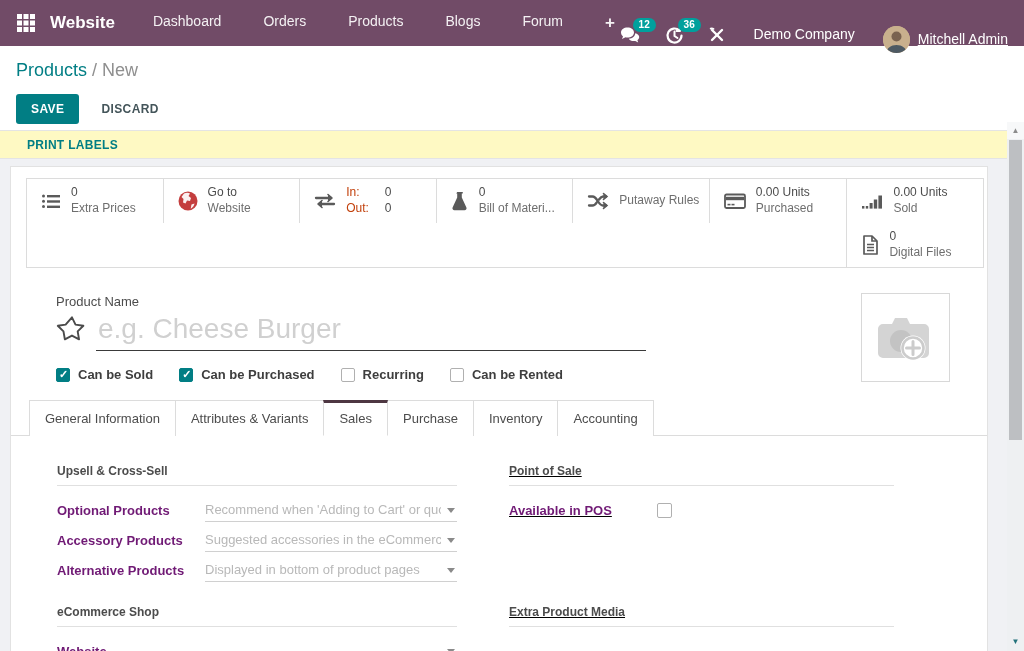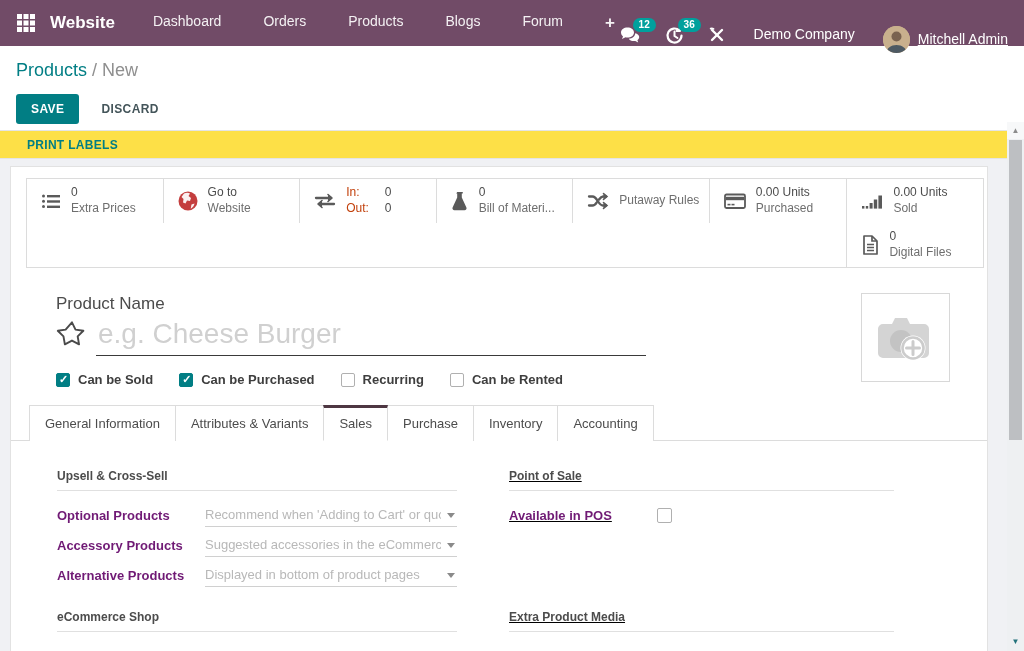--- a/index.html
+++ b/index.html
@@ -28,21 +28,21 @@
   .bc-parent { color:#017e84; cursor:pointer; }
   .bc-sep, .bc-current { color:#8f8f8f; }
   .cp-buttons { margin-top:13px; display:flex; align-items:flex-start; }
   .btn-save { background:#017e84; color:#fff; border:none; font-family:inherit; font-size:12px; font-weight:bold;
               letter-spacing:.4px; padding:8px 15px; border-radius:3px; cursor:pointer; }
   .btn-discard { background:transparent; color:#44555a; border:none; font-family:inherit; font-size:12px;
                  font-weight:bold; letter-spacing:.4px; padding:8px 14px; margin-left:8px; cursor:pointer; }
 
   
   .statusbar { height:29px; width:1007px; border-top:1px solid #e4e4e4; border-bottom:1px solid #e4e4e4;
-               display:flex; align-items:center; padding-left:27px; background:#fde047; }
+               display:flex; align-items:center; padding-left:27px; background:#fef9c3; }
   .print-labels { color:#017e84; font-size:12px; font-weight:bold; letter-spacing:.3px; cursor:pointer; }
 
   
   .content { position:absolute; top:159px; left:0; width:1007px; bottom:0; background:#f0f1f4; }
   .sheet { position:absolute; top:7px; left:10px; width:978px; height:calc(100% - 7px); background:#fff;
            border:1px solid #e2e2e2; border-bottom:none; overflow:hidden; }
 
   
   .stat-box { margin:11px 0 0 15px; width:958px; border:1px solid #dcdcdc; display:grid;
               grid-template-columns:repeat(7, 1fr); grid-auto-rows:44px; }
@@ -52,21 +52,21 @@
   .stat-cell.row2 { grid-row:2; }
   .stat-icon { flex-shrink:0; display:flex; }
   .stat-text { font-size:12px; line-height:1.3; color:#6e6e6e; white-space:nowrap; }
   .stat-value { color:#4c4c4c; }
   .inout { display:grid; grid-template-columns:auto auto; column-gap:16px; font-size:12px; line-height:1.3; }
   .inout .k { color:#c2410c; } .inout .v { color:#4c4c4c; text-align:left; }
 
   
   .main-pad { padding-left:45px; }
   .name-block { margin-top:26px; }
-  .field-caption { font-size:17px; color:#4c4c4c; }
+  .field-caption { font-size:13px; color:#4c4c4c; }
   .name-row { display:flex; align-items:flex-end; margin-top:2px; }
   .star { margin:0 8px 6px 0; cursor:pointer; display:flex; }
   .name-input { width:550px; border:none; border-bottom:1px solid #3a3a3a; outline:none; font-family:inherit;
                 font-size:28px; color:#555; padding:2px 0 5px 2px; background:transparent; }
   .name-input::placeholder { color:#d0d0d0; }
   .cb-row { margin-top:16px; display:flex; gap:26px; }
   .cb-item { display:flex; align-items:center; gap:8px; font-size:13px; font-weight:bold; color:#3e3e3e; cursor:pointer; }
   .cb { width:14px; height:14px; border:1px solid #b0b0b0; border-radius:2px; background:#fff; position:relative; flex-shrink:0; }
   .cb.checked { background:#017e84; border-color:#017e84; }
   .cb.checked::after { content:"✓"; position:absolute; left:2px; top:-1px; color:#fff; font-size:11px; font-weight:bold; }

